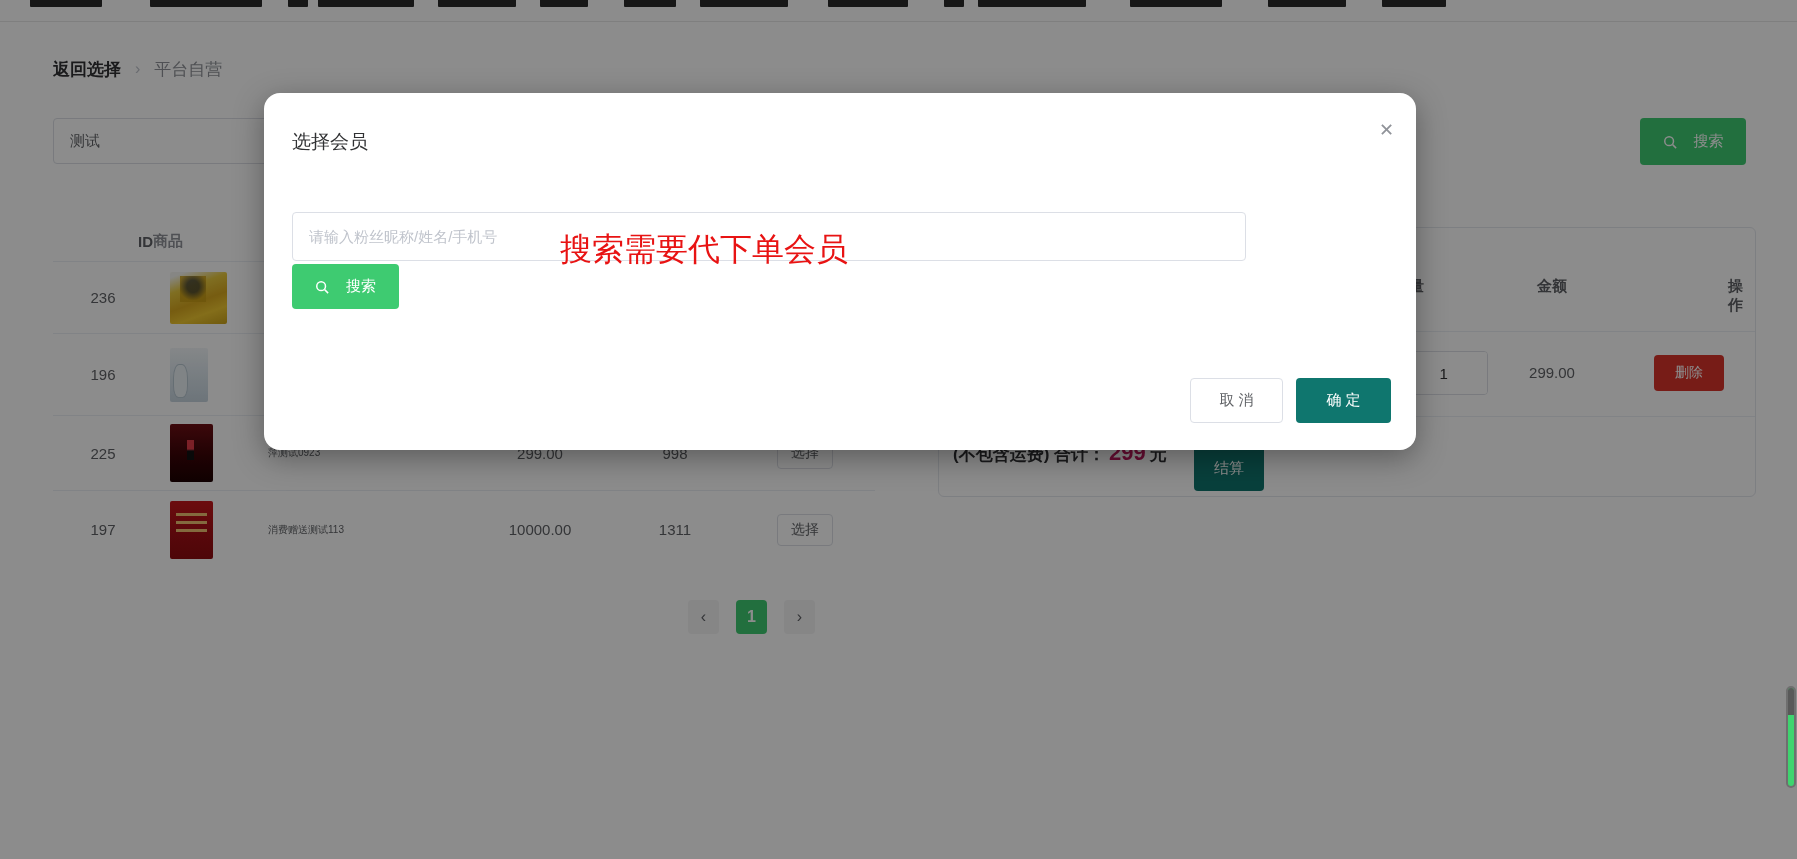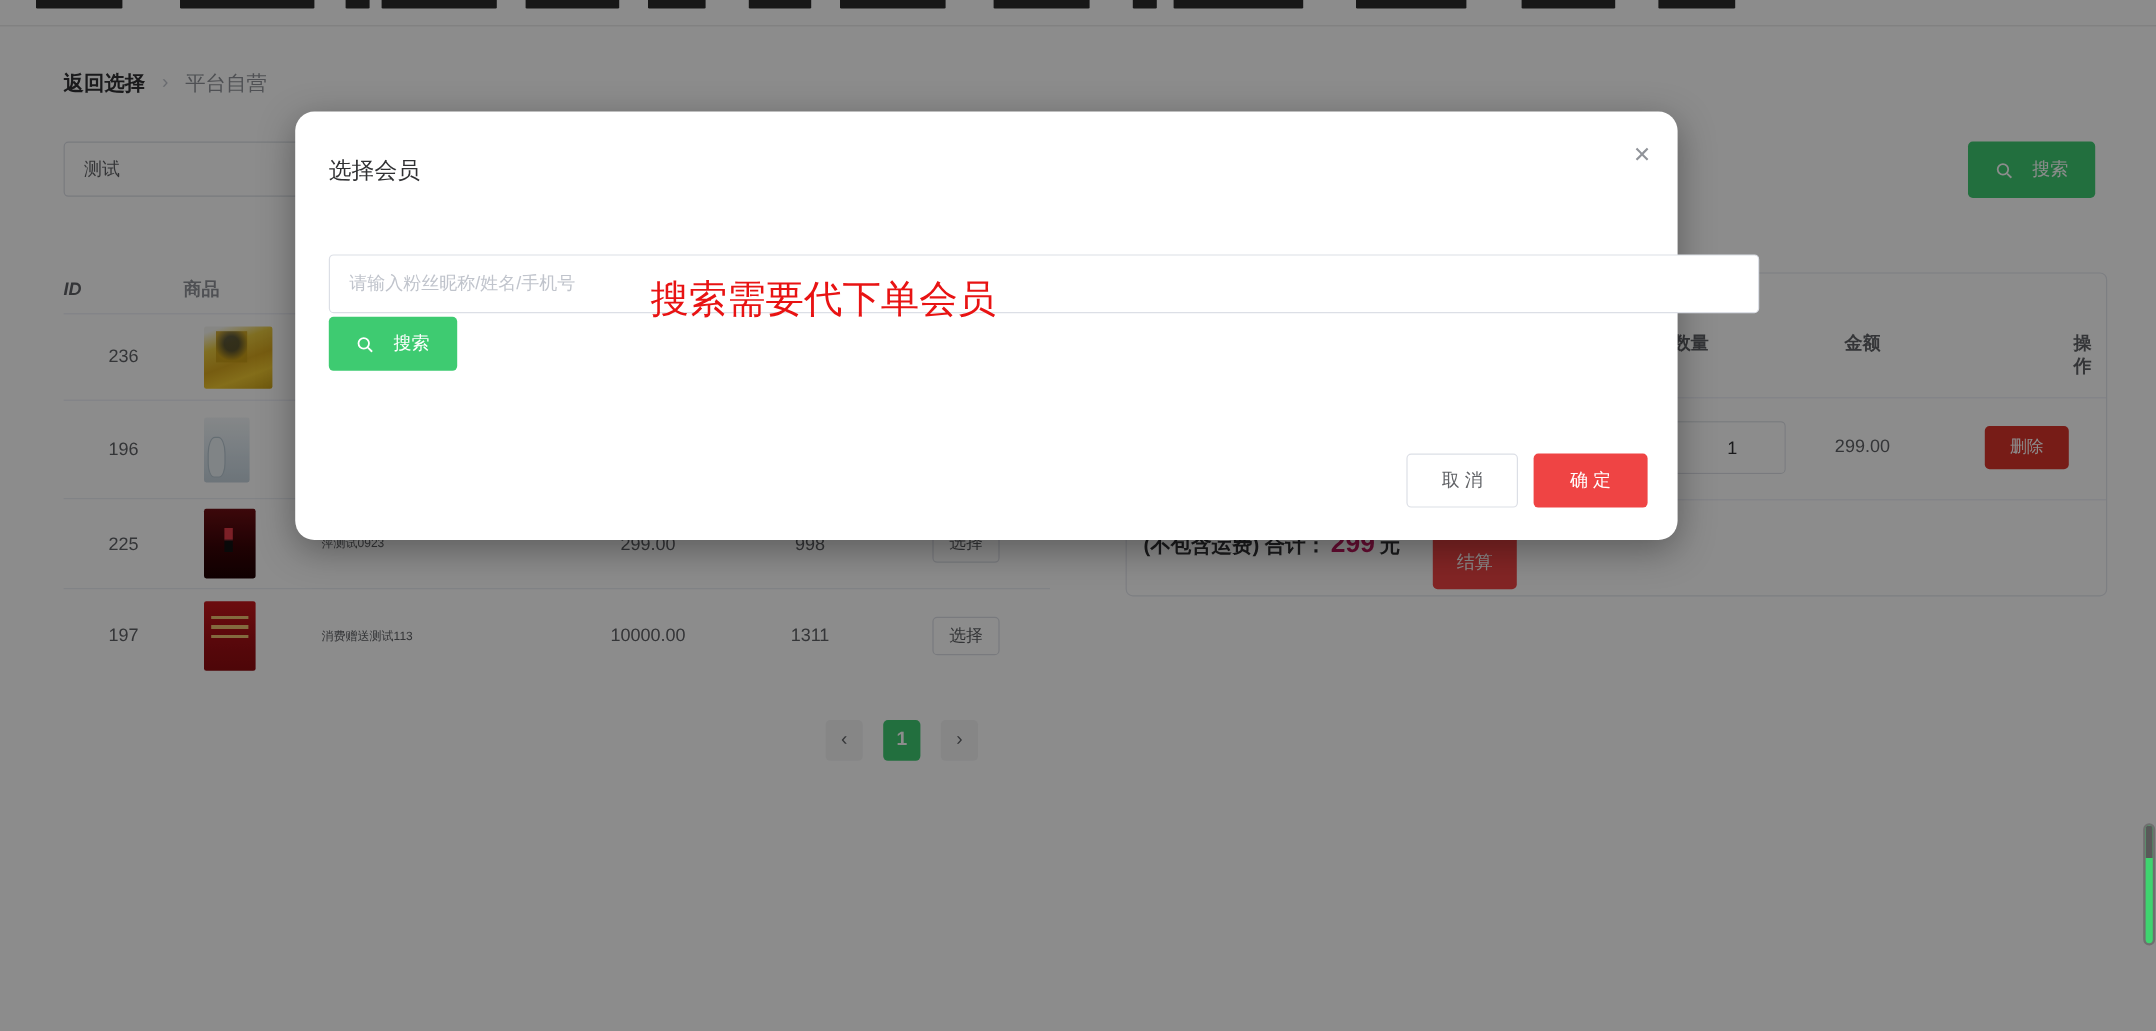--- a/index.html
+++ b/index.html
@@ -17,28 +17,28 @@
   .bc-sep { color:#c0c4cc; margin:0 14px; font-size:16px; }
   .bc-cur { color:#909399; }
 
   
   .kw-input { position:absolute; left:53px; top:118px; width:860px; height:46px;
     border:1px solid #dcdfe6; border-radius:4px; padding:0 16px; font-size:15px; color:#606266; outline:none;
     font-family:inherit; }
   .btn { display:inline-flex; align-items:center; justify-content:center; gap:17px;
     border:none; border-radius:4px; cursor:pointer; font-family:inherit; }
   .btn-green { background:#3ecb71; color:#fff; }
-  .btn-teal  { background:#ef4444; color:#fff;text-align:right; }
+  .btn-teal  { background:#0f766e; color:#fff;text-align:right; }
   .top-search { position:absolute; left:1640px; top:118px; width:106px; height:47px; font-size:15px; }
 
   
   .ptable { position:absolute; left:53px; top:221px; width:822px; }
   .prow { display:grid; grid-template-columns:100px 115px 1fr 150px 120px 140px; align-items:center; }
   .phead { height:41px; font-size:15px; font-weight:700; color:#909399; }
-  .phead .c-id { text-align:left;font-style:italic; }
+  .phead .c-id { text-align:right; }
   .pbody .prow { border-top:1px solid #ebeef5; }
   .pbody .prow:first-child { border-top:none; }
   .ptable .phead { border-bottom:1px solid #ebeef5; }
   .c-id { text-align:center; color:#606266; font-size:15px; }
   .c-img { padding-left:17px; display:flex; align-items:center; }
   .c-name { color:#606266; font-size:10px; white-space:nowrap; overflow:hidden; }
   .c-price,.c-stock { text-align:center; color:#606266; font-size:15px; }
   .c-act { display:flex; justify-content:center; }
   .sel-btn { width:56px; height:32px; background:#fff; border:1px solid #dcdfe6; border-radius:4px;
     color:#606266; font-size:14px; cursor:pointer; font-family:inherit; }
@@ -80,26 +80,26 @@
   .step-val { flex:1; border:none; text-align:center; font-size:15px; color:#303133; outline:none; font-family:inherit; }
   .del-btn { position:absolute; left:715px; top:127px; width:70px; height:36px;
     background:#d9342b; color:#fff; border:none; border-radius:4px; font-size:14px; cursor:pointer; font-family:inherit; }
   .summary { position:absolute; left:14px; top:212px; font-size:17px; font-weight:700; color:#303133;
     display:flex; align-items:baseline; gap:4px; }
   .sum-total { color:#be185d; font-size:22px; font-weight:700; }
   .checkout { position:absolute; left:255px; top:218px; width:70px; height:45px; font-size:15px; }
 
   
   .overlay { position:absolute; inset:0; background:rgba(0,0,0,0.45); z-index:10; }
-  .modal { position:absolute; left:246px; top:93px; width:1152px; height:357px; background:#fff;
+  .modal { position:absolute; left:264px; top:93px; width:1152px; height:357px; background:#fff;
     border-radius:16px; box-shadow:0 8px 30px rgba(0,0,0,.35); z-index:20;padding-left:48px; }
   .m-title { position:absolute; left:28px; top:36px; font-size:19px; color:#303133; }
   .m-close { position:absolute; right:22px; top:26px; font-size:18px; color:#909399; background:none; border:none;
     cursor:pointer; font-family:inherit; }
-  .m-input { position:absolute; left:28px; top:119px; width:1192px; height:49px;
+  .m-input { position:absolute; left:28px; top:119px; width:954px; height:49px;
     border:1px solid #dcdfe6; border-radius:4px; padding:0 16px; font-size:15px; color:#606266; outline:none;
     font-family:inherit; }
   .m-input::placeholder, .kw-input::placeholder { color:#c0c4cc; }
   .m-note { position:absolute; left:296px; top:135px; font-size:32px; color:#e81313; z-index:2; white-space:nowrap; }
   .m-search { position:absolute; left:28px; top:171px; width:107px; height:45px; font-size:15px; }
   .m-cancel { position:absolute; left:926px; top:285px; width:93px; height:45px; background:#fff;
     border:1px solid #dcdfe6; border-radius:4px; color:#606266; font-size:15px; cursor:pointer; font-family:inherit; }
   .m-confirm { position:absolute; left:1032px; top:285px; width:95px; height:45px; font-size:15px; }
 
   

